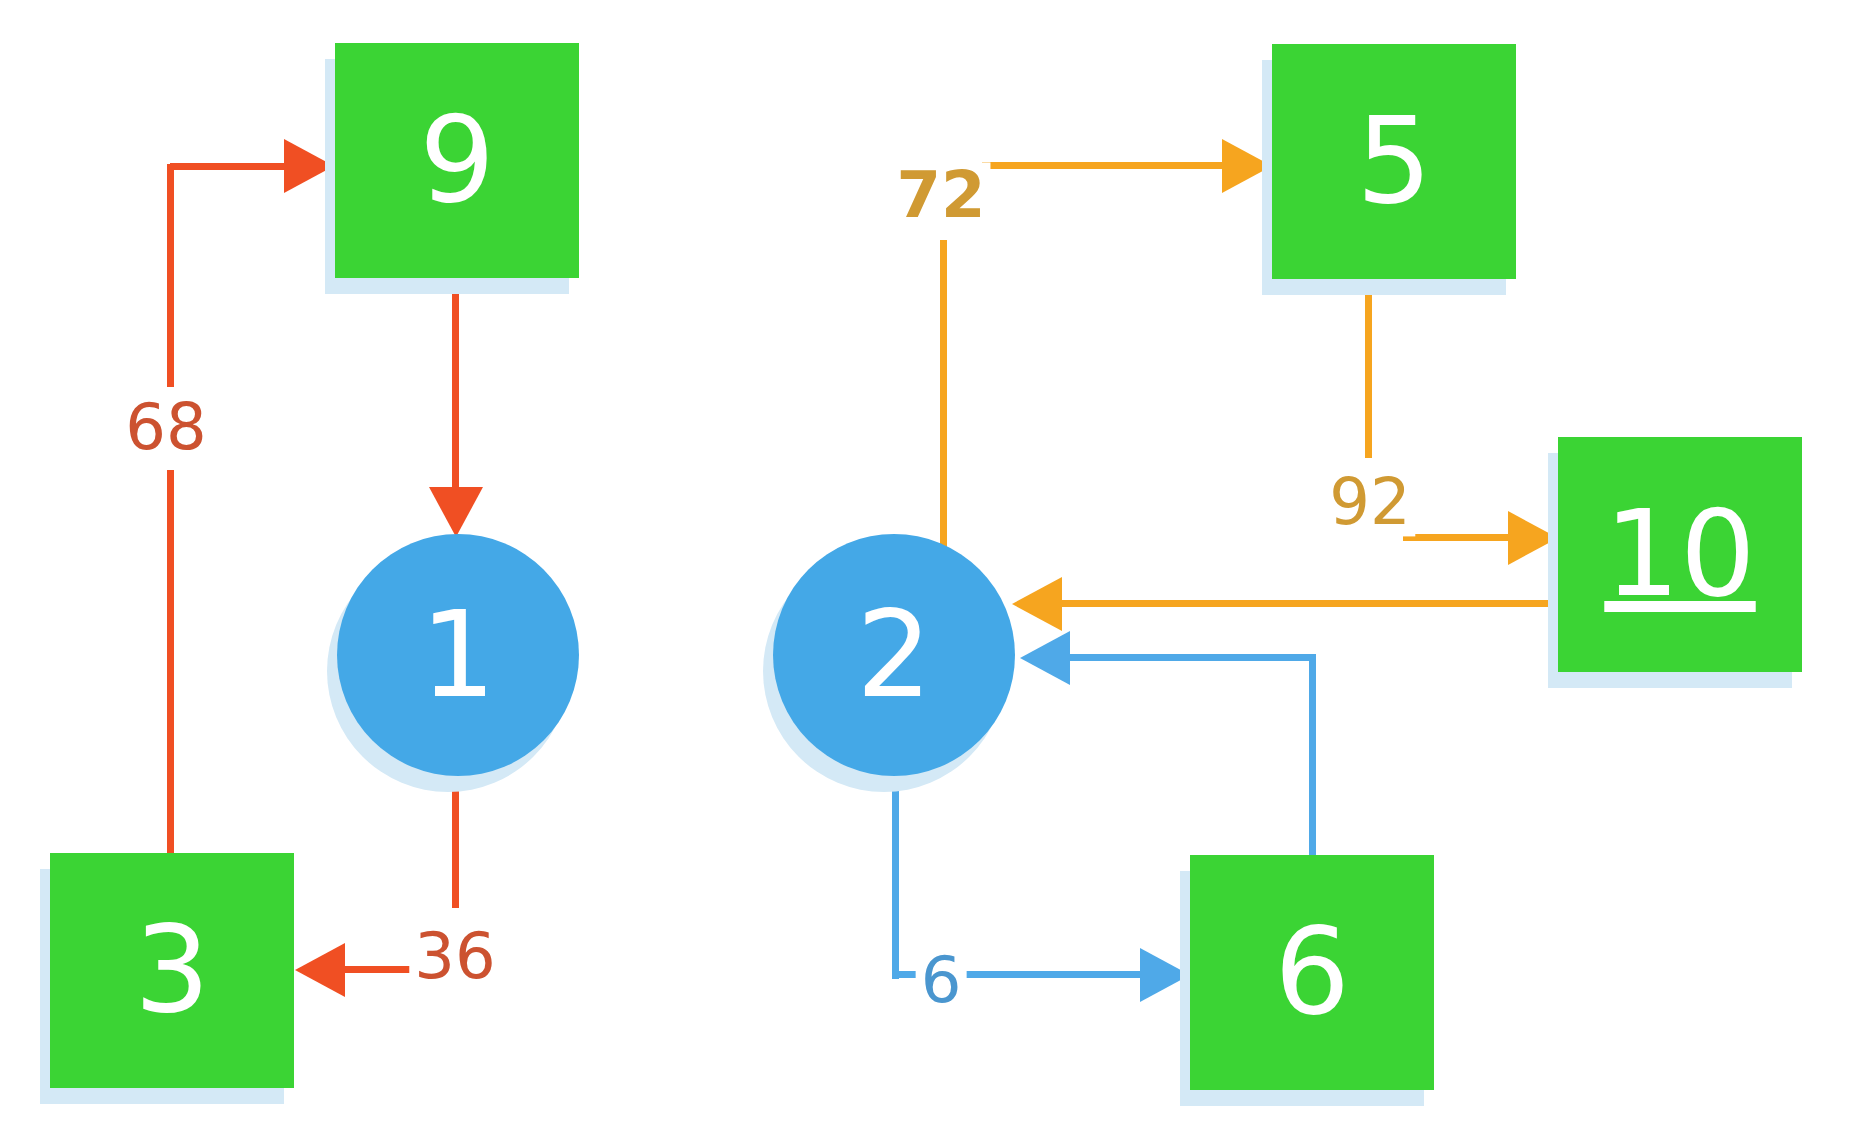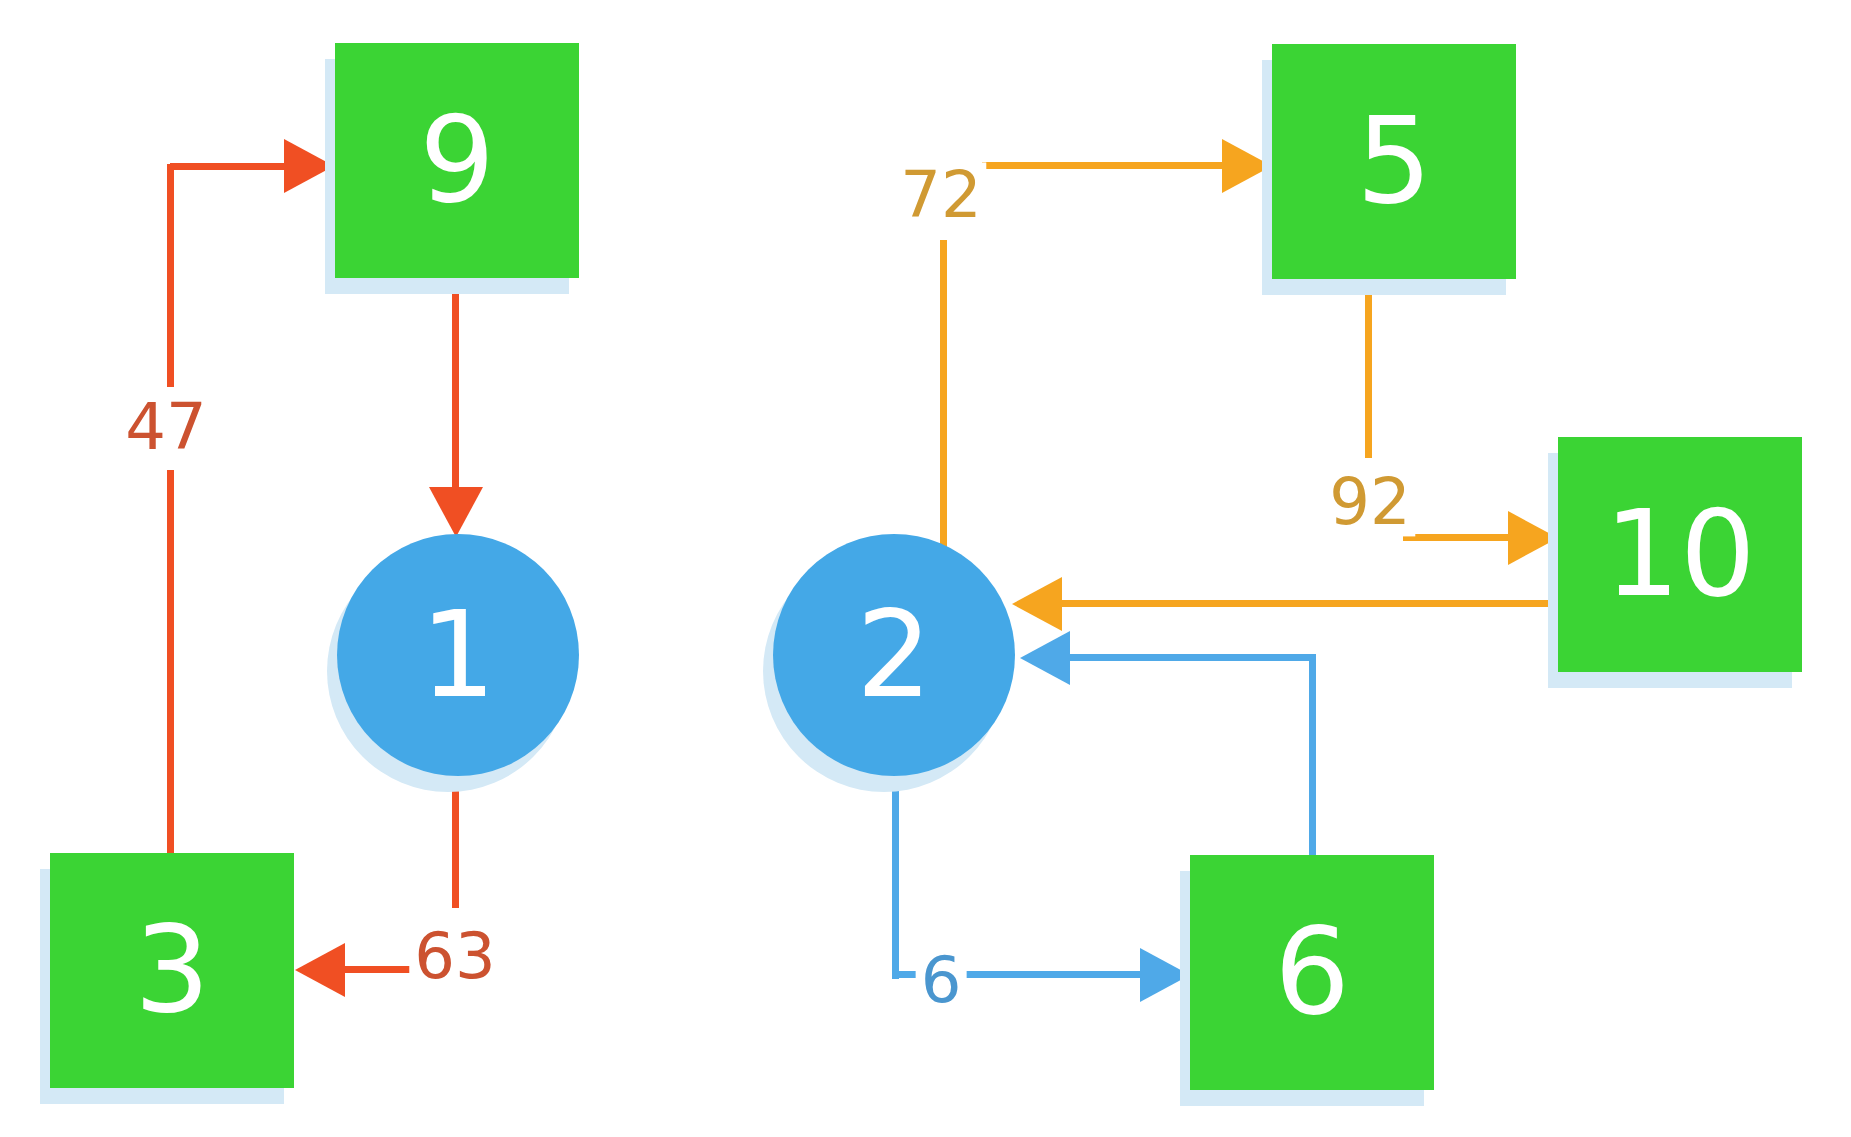--- a/index.html
+++ b/index.html
@@ -66,40 +66,40 @@
 </head>
 <body>
 
 <div id="canvas">
 
   <div>
     <div class="seg red" style="left:167px;top:164px;width:7px;height:223px;"></div>
     <div class="seg red" style="left:167px;top:470px;width:7px;height:383px;"></div>
     <div class="seg red" style="left:170px;top:163px;width:114px;height:7px;"></div>
     <div class="ah r red" style="left:284px;top:139px;"></div>
-    <div class="elabel red" style="left:166px;top:428px;">47</div>
+    <div class="elabel red" style="left:166px;top:428px;">68</div>
   </div>
 
   <div>
     <div class="seg red" style="left:452px;top:278px;width:7px;height:212px;"></div>
     <div class="ah d red" style="left:429px;top:487px;"></div>
   </div>
 
   <div>
     <div class="seg red" style="left:452px;top:776px;width:7px;height:132px;"></div>
     <div class="seg red" style="left:345px;top:966px;width:80px;height:7px;"></div>
     <div class="ah l red" style="left:295px;top:943px;"></div>
-    <div class="elabel red" style="left:455px;top:957px;">63</div>
+    <div class="elabel red" style="left:455px;top:957px;">36</div>
   </div>
 
   <div>
     <div class="seg orange" style="left:940px;top:240px;width:7px;height:307px;"></div>
     <div class="seg orange" style="left:982px;top:162px;width:240px;height:7px;"></div>
     <div class="ah r orange" style="left:1222px;top:139px;"></div>
-    <div class="elabel orange" style="left:941px;top:196px;">72</div>
+    <div class="elabel orange" style="left:941px;top:196px;font-weight:bold;">72</div>
   </div>
 
   <div>
     <div class="seg orange" style="left:1365px;top:279px;width:7px;height:179px;"></div>
     <div class="seg orange" style="left:1403px;top:534px;width:105px;height:7px;"></div>
     <div class="ah r orange" style="left:1508px;top:511px;"></div>
     <div class="elabel orange" style="left:1370px;top:503px;">92</div>
   </div>
 
   <div>
@@ -121,21 +121,21 @@
   </div>
 
   <div class="node sq" style="left:335px;top:43px;">
     <span>9</span>
   </div>
 
   <div class="node sq" style="left:1272px;top:44px;">
     <span>5</span>
   </div>
 
-  <div class="node sq" style="left:1558px;top:437px;">
+  <div class="node sq" style="left:1558px;top:437px;text-decoration:underline;">
     <span>10</span>
   </div>
 
   <div class="node sq" style="left:50px;top:853px;">
     <span>3</span>
   </div>
 
   <div class="node sq" style="left:1190px;top:855px;">
     <span>6</span>
   </div>

